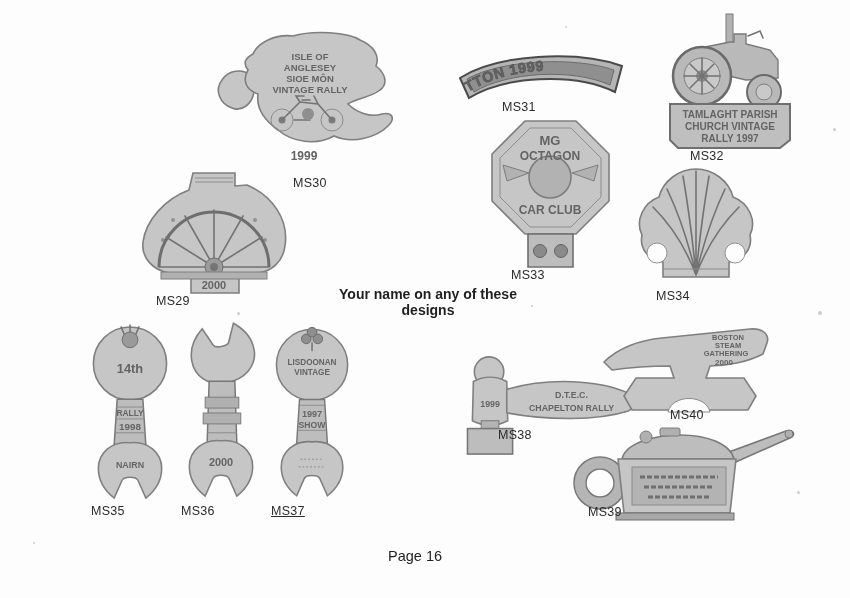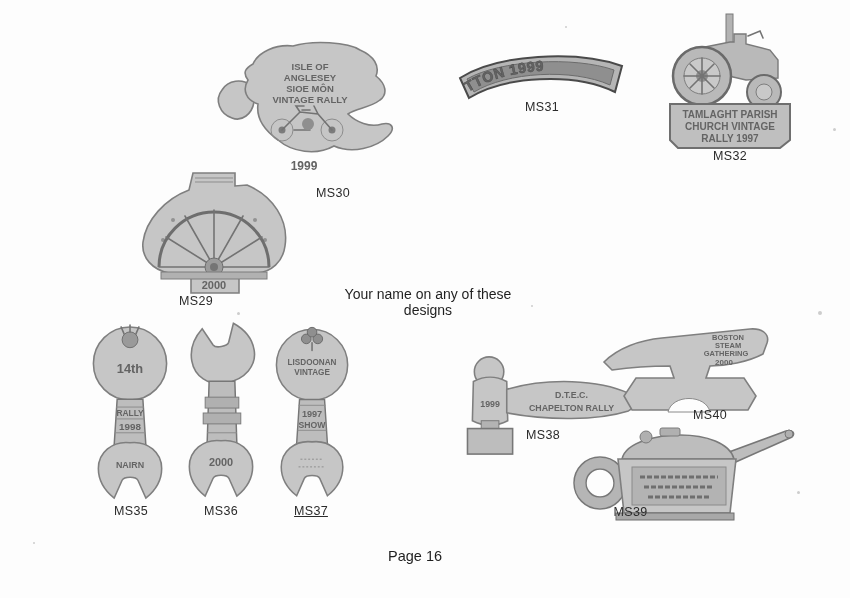--- a/index.html
+++ b/index.html
@@ -1,36 +1,36 @@
 <!DOCTYPE html>
 <html><head>
 <meta charset="utf-8">
 <style>
   html,body{margin:0;padding:0;background:#ffffff;}
   .page{position:relative;width:850px;height:598px;background:#fdfdfd;overflow:hidden;
         font-family:"Liberation Sans",sans-serif;}
   .badge{position:absolute;}
-  .lbl{position:absolute;font-size:12.5px;color:#2b2b2b;text-align:center;letter-spacing:.3px;}
-  .caption{position:absolute;font-size:14px;color:#1f1f1f;text-align:center;}
+  .lbl{position:absolute;font-size:12.5px;color:#2b2b2b;letter-spacing:.3px;}
+  .caption{position:absolute;font-size:14px;color:#1f1f1f;text-align:center;font-weight:bold;}
   .pagenum{position:absolute;font-size:14.5px;color:#1f1f1f;text-align:center;}
   svg{display:block;}
   .metal{fill:#c6c6c6;stroke:#7f7f7f;stroke-width:1.6;}
   .metal2{fill:#b9b9b9;stroke:#7a7a7a;stroke-width:1.4;}
   .line{stroke:#737373;fill:none;stroke-width:1.6;stroke-linecap:round;}
   .thin{stroke:#8d8d8d;fill:none;stroke-width:1;}
   svg text{font-family:"Liberation Sans",sans-serif;font-weight:bold;fill:#646464;text-anchor:middle;}
   .speck{position:absolute;background:#cdcdcd;border-radius:50%;}
 </style>
 </head>
 <body>
 
 <div class="page">
 
 
-  <div class="badge" style="left:198px;top:34px;width:200px;">
+  <div class="badge" style="left:198px;top:24px;width:200px;">
     <svg width="200" height="150" viewBox="0 0 200 150">
       <path class="metal" d="M54,52 C44,44 30,46 24,56 C16,66 22,80 34,84 C44,88 54,80 56,68 Z"></path>
       <path class="metal" d="M55,30 C60,18 78,10 95,12 C115,6 150,8 162,16 C176,22 182,32 178,42 C188,50 190,60 182,66 C172,74 158,74 150,80 C158,88 172,94 184,90 C194,88 198,94 190,102 C178,114 154,120 136,112 C118,122 94,118 80,106 C66,96 58,84 60,70 C48,66 44,56 50,46 C44,38 48,34 55,30 Z"></path>
       <text x="112" y="36" font-size="9.5">ISLE OF</text>
       <text x="112" y="47" font-size="9.5">ANGLESEY</text>
       <text x="112" y="58" font-size="9.5">SIOE MÔN</text>
       <text x="112" y="69" font-size="9.5">VINTAGE RALLY</text>
       <g>
         <circle cx="84" cy="96" r="11" class="thin" stroke="#5c5c5c" stroke-width="2"></circle>
         <circle cx="84" cy="96" r="3.5" fill="#7c7c7c"></circle>
@@ -94,21 +94,49 @@
       <g>
         <path d="M10,96 L130,96 L130,132 L120,140 L18,140 L10,132 Z" fill="#bfbfbf" stroke="#6f6f6f" stroke-width="2"></path>
         <text x="70" y="110" font-size="10" fill="#5e5e5e">TAMLAGHT PARISH</text>
         <text x="70" y="122" font-size="10" fill="#5e5e5e">CHURCH VINTAGE</text>
         <text x="70" y="134" font-size="10" fill="#5e5e5e">RALLY 1997</text>
       </g>
     </svg>
     <div class="lbl" style="left:30px;top:141px;width:80px;">MS32</div>
   </div>
 
-
+  <div class="badge" style="left:483px;top:115px;width:135px;">
+    <svg width="135" height="162" viewBox="0 0 135 162">
+      <polygon class="metal" points="42,6 93,6 126,39 126,86 93,119 42,119 9,86 9,39"></polygon>
+      <polygon class="thin" points="47,13 88,13 118,43 118,82 88,112 47,112 17,82 17,43"></polygon>
+      <path d="M45,119 L90,119 L90,152 L45,152 Z" fill="#bdbdbd" stroke="#6f6f6f" stroke-width="1.6"></path>
+      <circle cx="57" cy="136" r="6.5" fill="#8a8a8a" stroke="#636363"></circle>
+      <circle cx="78" cy="136" r="6.5" fill="#8a8a8a" stroke="#636363"></circle>
+      <path d="M46,58 L20,50 L24,66 Z" fill="#b2b2b2" stroke="#7d7d7d"></path>
+      <path d="M89,58 L115,50 L111,66 Z" fill="#b2b2b2" stroke="#7d7d7d"></path>
+      <circle cx="67" cy="62" r="21" fill="#b2b2b2" stroke="#7d7d7d" stroke-width="1.6"></circle>
+      <text x="67" y="30" font-size="13" fill="#6a6a6a">MG</text>
+      <text x="67" y="45" font-size="12" fill="#6a6a6a">OCTAGON</text>
+      <text x="67" y="99" font-size="12" fill="#6a6a6a">CAR CLUB</text>
+    </svg>
+    <div class="lbl" style="left:28px;top:153px;width:80px;">MS33</div>
+  </div>
+
+  <div class="badge" style="left:633px;top:165px;width:126px;">
+    <svg width="126" height="122" viewBox="0 0 126 122">
+      <path class="metal" d="M30,112 L30,97 C16,95 6,84 9,70 C2,56 10,38 26,32 C30,16 46,4 63,4 C80,4 96,16 100,32 C116,38 124,56 117,70 C120,84 110,95 96,97 L96,112 Z"></path>
+      <g>
+        <path class="line" stroke="#7c7c7c" d="M63,110 Q48,70 20,42 M63,110 Q52,62 34,24 M63,110 Q58,58 50,11 M63,110 L63,6 M63,110 Q68,58 76,11 M63,110 Q74,62 92,24 M63,110 Q78,70 106,42"></path>
+      </g>
+      <circle cx="24" cy="88" r="10" fill="#fdfdfd" stroke="#909090"></circle>
+      <circle cx="102" cy="88" r="10" fill="#fdfdfd" stroke="#909090"></circle>
+      <path class="thin" d="M30,104 L96,104"></path>
+    </svg>
+    <div class="lbl" style="left:23px;top:124px;width:80px;">MS34</div>
+  </div>
 
   <div class="caption" style="left:322px;top:286px;width:212px;">Your name on any of these designs</div>
 
   <div class="badge" style="left:78px;top:322px;width:106px;">
     <svg width="106" height="182" viewBox="0 0 106 184">
       <circle cx="52" cy="42" r="37" class="metal"></circle>
       <g>
         <circle cx="52" cy="18" r="8" fill="#9a9a9a" stroke="#6f6f6f"></circle>
         <path class="line" d="M46,12 L43,5 M52,10 L52,3 M58,12 L61,5"></path>
       </g>

